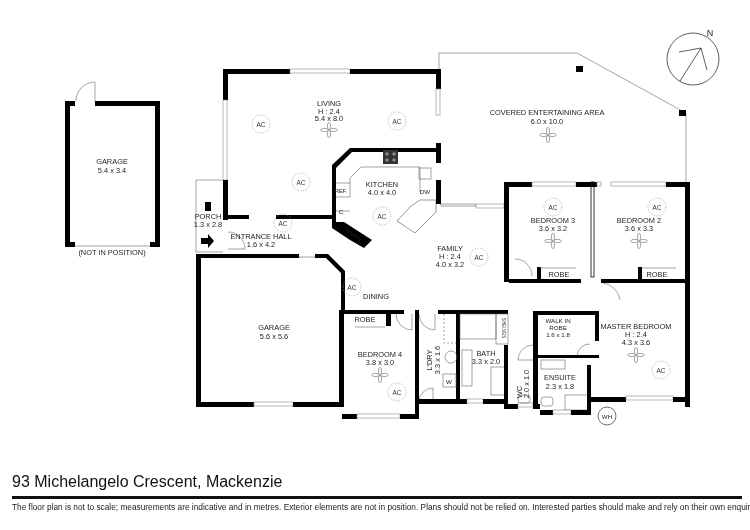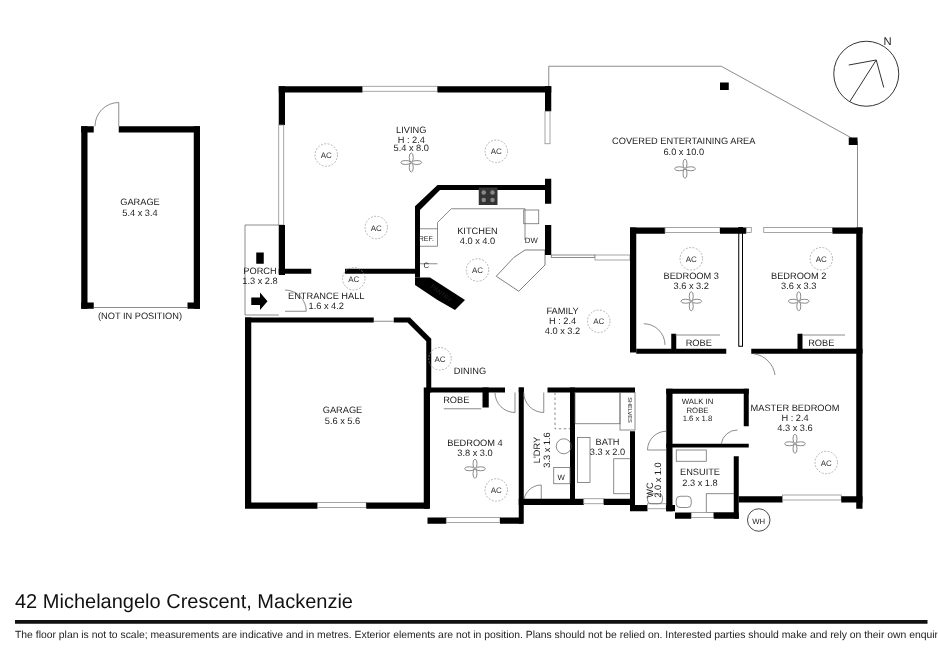--- a/index.html
+++ b/index.html
@@ -289,15 +289,15 @@
         <use href="#acring"></use>
         <text y="2.5" class="ac">AC</text>
       </g>
     <g transform="translate(661,370)">
         <use href="#acring"></use>
         <text y="2.5" class="ac">AC</text>
       </g>
   </g>
 </svg>
 
-<div id="footer-title">42 Michelangelo Crescent, Mackenzie</div>
+<div id="footer-title">93 Michelangelo Crescent, Mackenzie</div>
 <div id="footer-rule"></div>
 <div id="footer-note">The floor plan is not to scale; measurements are indicative and in metres. Exterior elements are not in position. Plans should not be relied on. Interested parties should make and rely on their own enquiries.</div>
 
 </body></html>

